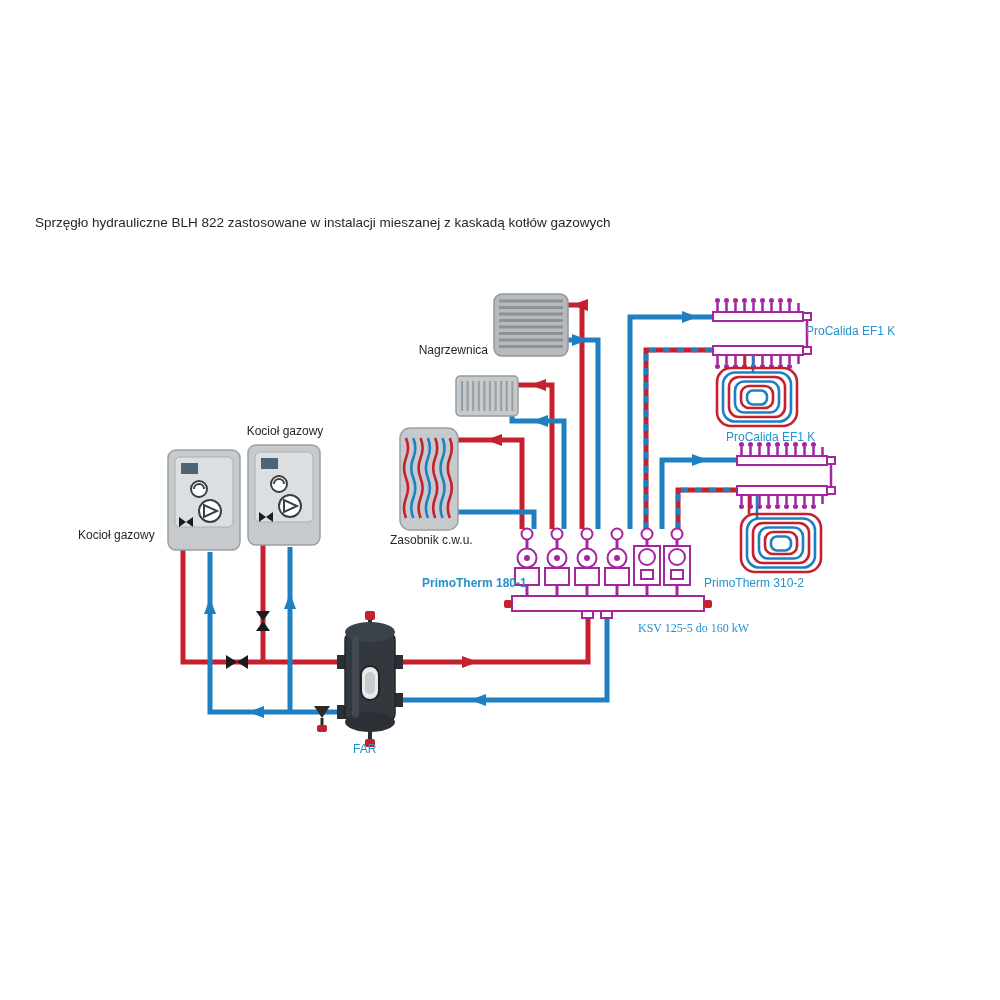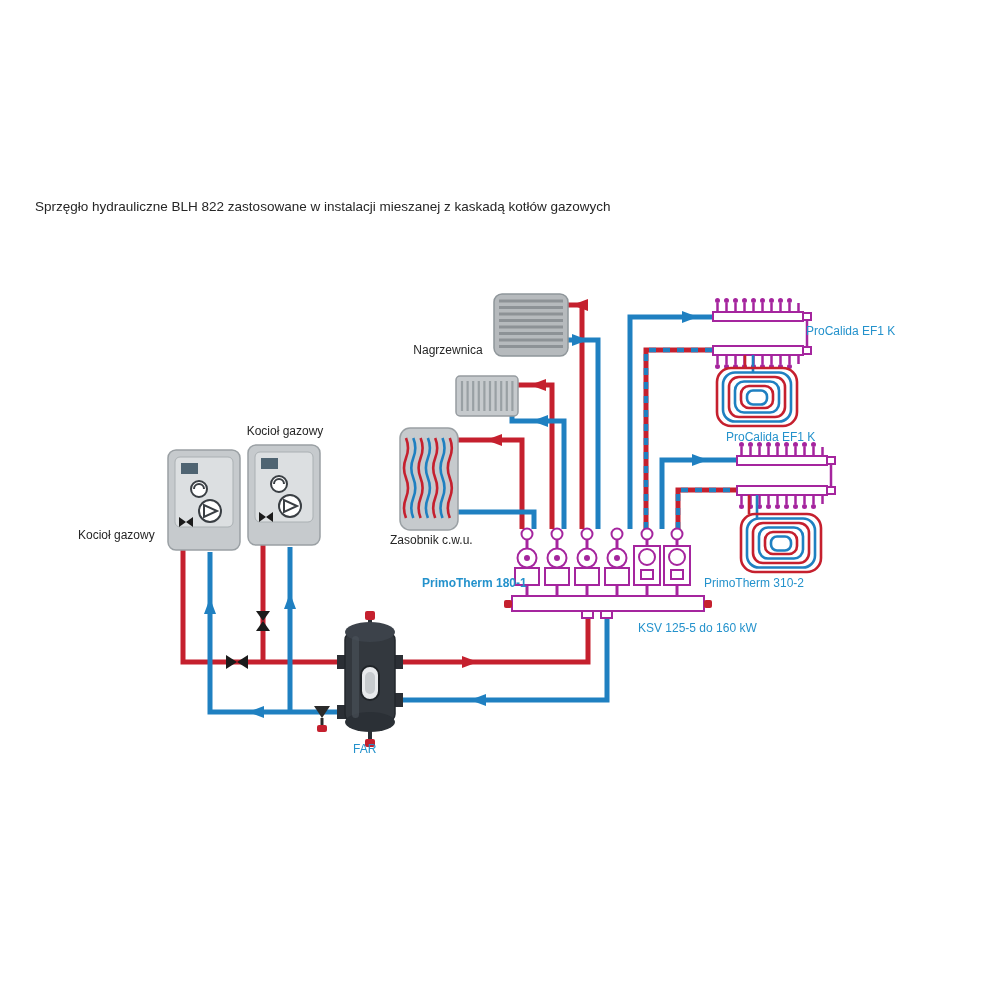--- a/index.html
+++ b/index.html
@@ -245,26 +245,26 @@
     <rect class="coil-r" x="741" y="514" width="80" height="58" rx="14"></rect>
     <rect class="coil-b" x="747" y="518.5" width="68" height="49" rx="12"></rect>
     <rect class="coil-r" x="753" y="523" width="56" height="40" rx="10"></rect>
     <rect class="coil-b" x="759" y="527.5" width="44" height="31" rx="9"></rect>
     <rect class="coil-r" x="765" y="532" width="32" height="22" rx="8"></rect>
     <rect class="coil-b" x="771" y="536.5" width="20" height="14" rx="6"></rect>
   </g>
 
 </svg>
 
-<div class="lbl title" style="left:35px;top:199px;">Sprzęgło hydrauliczne BLH 822 zastosowane w instalacji mieszanej z kaskadą kotłów gazowych</div>
+<div class="lbl title" style="left:35px;top:215px;">Sprzęgło hydrauliczne BLH 822 zastosowane w instalacji mieszanej z kaskadą kotłów gazowych</div>
 
 <div class="lbl center" style="left:240px;top:424px;width:90px;">Kocioł gazowy</div>
 <div class="lbl" style="left:78px;top:528px;">Kocioł gazowy</div>
-<div class="lbl" style="left:408px;top:343px;width:80px;text-align:center;">Nagrzewnica</div>
+<div class="lbl" style="left:408px;top:343px;width:80px;text-align:right;">Nagrzewnica</div>
 <div class="lbl" style="left:374px;top:533px;margin-left:16px;">Zasobnik c.w.u.</div>
 <div class="lbl blue" style="left:308px;top:742px;margin-left:45px;">FAR</div>
 <div class="lbl blue" style="left:422px;top:576px;font-weight:bold;">PrimoTherm 180-1</div>
 <div class="lbl blue" style="left:704px;top:576px;">PrimoTherm 310-2</div>
-<div class="lbl blue" style="left:638px;top:621px;">KSV 125-5 do 160 kW</div>
+<div class="lbl blue" style="left:638px;top:621px;font-family:Liberation Serif, serif;">KSV 125-5 do 160 kW</div>
 <div class="lbl blue" style="left:806px;top:324px;">ProCalida EF1 K</div>
 <div class="lbl blue" style="left:726px;top:430px;">ProCalida EF1 K</div>
 
 </div>
 
 </body></html>

